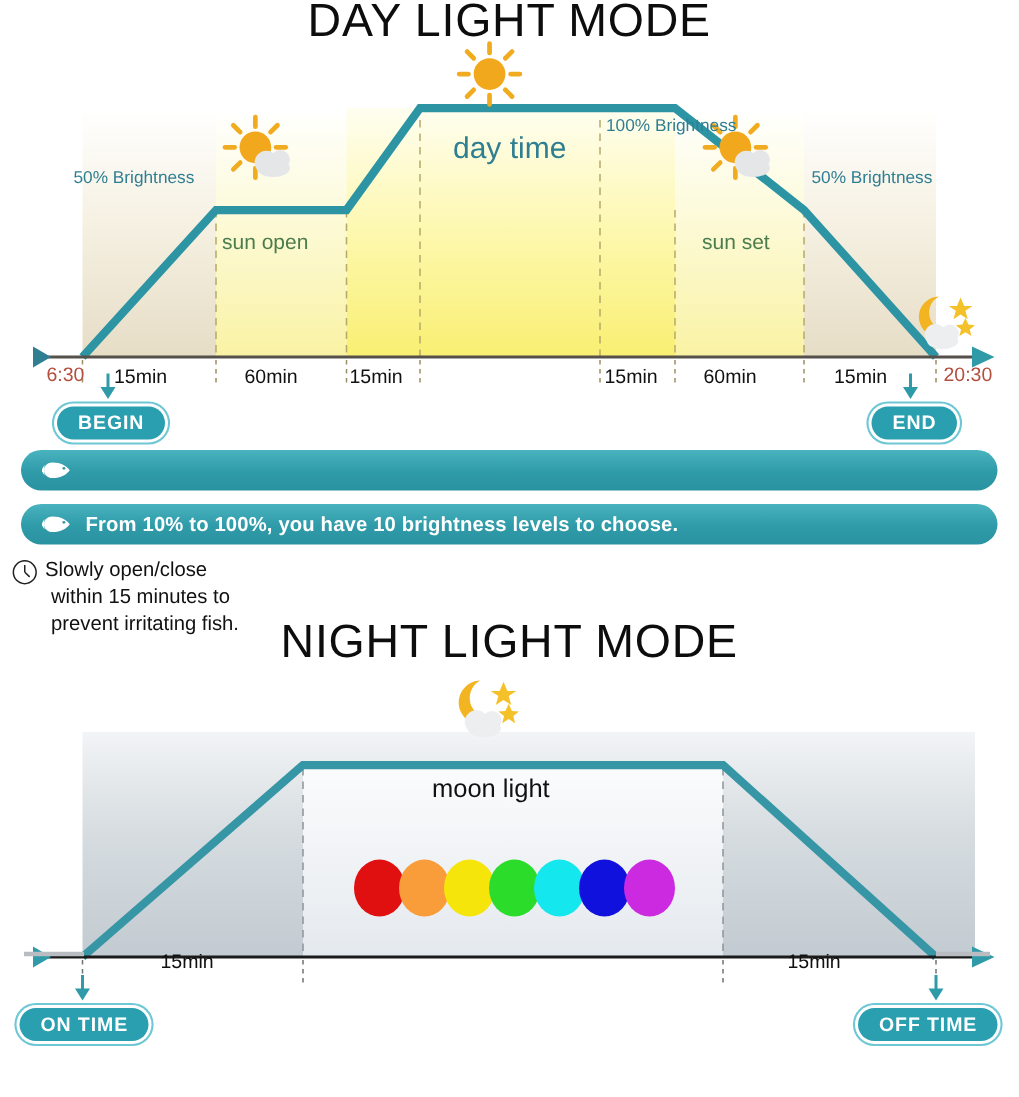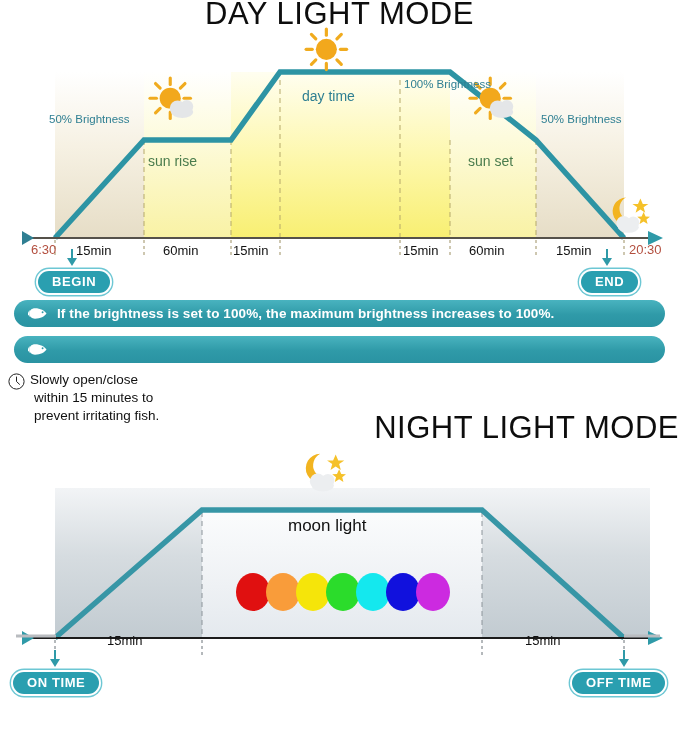--- a/index.html
+++ b/index.html
@@ -7,21 +7,21 @@
        font-family:"Liberation Sans", sans-serif; color:#111;}
   .canvas{position:absolute;inset:0;width:679px;height:513px;}
 
   
   .mode-title{
     position:absolute; width:100%; text-align:center;
     font-family:"Liberation Sans", sans-serif;
     font-weight:400; letter-spacing:.5px; color:#0d0d0d;
   }
   #day-title{ top:-4px; left:0; font-size:31px; }
-  #night-title{ top:410px; left:0; font-size:31px;text-align:right; }
+  #night-title{ top:410px; left:0; font-size:31px; }
 
   
   .chartsvg{position:absolute; left:0; }
 
   
   .pill{
     position:absolute;
     background:#2a9fb0;
     color:#ffffff;
     font-weight:bold;
@@ -198,22 +198,22 @@
         <circle cx="29" cy="33" r="7.5"></circle>
         <ellipse cx="23" cy="39" rx="13" ry="7"></ellipse>
       </g>
     </g>
   </svg>
 
   <div class="lbl" style="left:49px; top:113px;">50%  Brightness</div>
   <div class="lbl" style="left:404px; top:45px;margin-top:33px;">100%  Brightness</div>
   <div class="lbl" style="left:541px; top:113px;">50%  Brightness</div>
 
-  <div class="lbl" style="left:148px; top:153px; font-size:14px; color:#4a7c4d;">sun rise</div>
-  <div class="lbl" style="left:302px; top:88px; font-size:14px; color:#2f7f92;">day time</div>
+  <div class="lbl" style="left:148px; top:153px; font-size:14px; color:#4a7c4d;">sun open</div>
+  <div class="lbl" style="left:302px; top:88px; font-size:20px; color:#2f7f92;">day time</div>
   <div class="lbl" style="left:468px; top:153px; font-size:14px; color:#4a7c4d;">sun set</div>
 
   <div class="lbl" style="left:31px; top:242px; font-size:13px; color:#b34f3f;">6:30</div>
   <div class="lbl" style="left:629px; top:242px; font-size:13px; color:#b34f3f;">20:30</div>
 
   <div class="lbl-dark" style="left:76px;  top:243px;">15min</div>
   <div class="lbl-dark" style="left:163px; top:243px;">60min</div>
   <div class="lbl-dark" style="left:233px; top:243px;">15min</div>
   <div class="lbl-dark" style="left:403px; top:243px;">15min</div>
   <div class="lbl-dark" style="left:469px; top:243px;">60min</div>
@@ -223,31 +223,31 @@
   <div class="pill" style="left:581px; top:271px;">END</div>
 
   <div class="banner" style="left:14px; top:300px; width:651px; height:27px;">
     <span class="fish">
       <svg width="20" height="13" viewBox="0 0 20 13" aria-hidden="true">
         <path d="M7 1.3 C12.5 1.3 16.5 3.6 18.5 6.5 C16.5 9.4 12.5 11.7 7 11.7 C3.6 11.7 1.4 9.5 1.4 6.5 C1.4 3.5 3.6 1.3 7 1.3 Z" fill="#ffffff"></path>
         <polygon points="1.6,3.0 1.6,10.0 -0.4,6.5" fill="#ffffff"></polygon>
         <circle cx="14.6" cy="5.2" r="0.95" fill="#2f9aa8"></circle>
       </svg>
     </span>
-    <span class="btext">If the brightness is set to 100%, the maximum brightness increases to 100%.</span>
   </div>
 
   <div class="banner" style="left:14px; top:336px; width:651px; height:27px;">
     <span class="fish">
       <svg width="20" height="13" viewBox="0 0 20 13" aria-hidden="true">
         <path d="M7 1.3 C12.5 1.3 16.5 3.6 18.5 6.5 C16.5 9.4 12.5 11.7 7 11.7 C3.6 11.7 1.4 9.5 1.4 6.5 C1.4 3.5 3.6 1.3 7 1.3 Z" fill="#ffffff"></path>
         <polygon points="1.6,3.0 1.6,10.0 -0.4,6.5" fill="#ffffff"></polygon>
         <circle cx="14.6" cy="5.2" r="0.95" fill="#2f9aa8"></circle>
       </svg>
     </span>
+    <span class="btext">From 10% to 100%, you have 10 brightness levels to choose.</span>
   </div>
 
   <div id="note">
     <span class="clock">
       <svg width="17" height="17" viewBox="0 0 17 17" aria-hidden="true">
         <circle cx="8.5" cy="8.5" r="7.6" fill="none" stroke="#222" stroke-width="1"></circle>
         <line x1="8.5" y1="8.5" x2="8.5" y2="3.6" stroke="#222" stroke-width="1"></line>
         <line x1="8.5" y1="8.5" x2="11.8" y2="11.6" stroke="#222" stroke-width="1"></line>
       </svg>
     </span>

